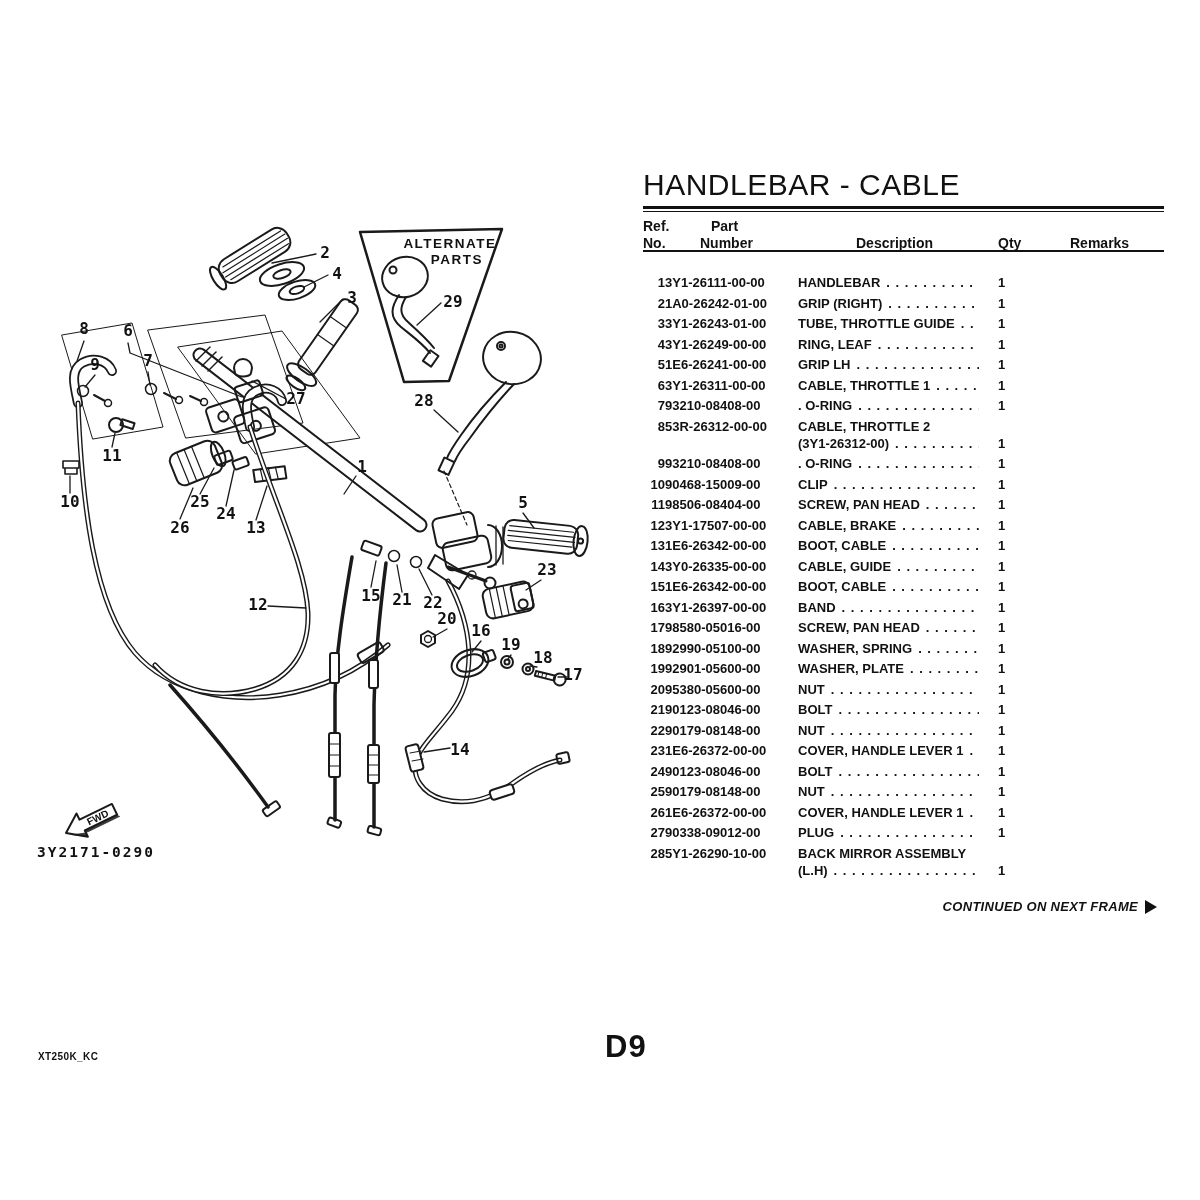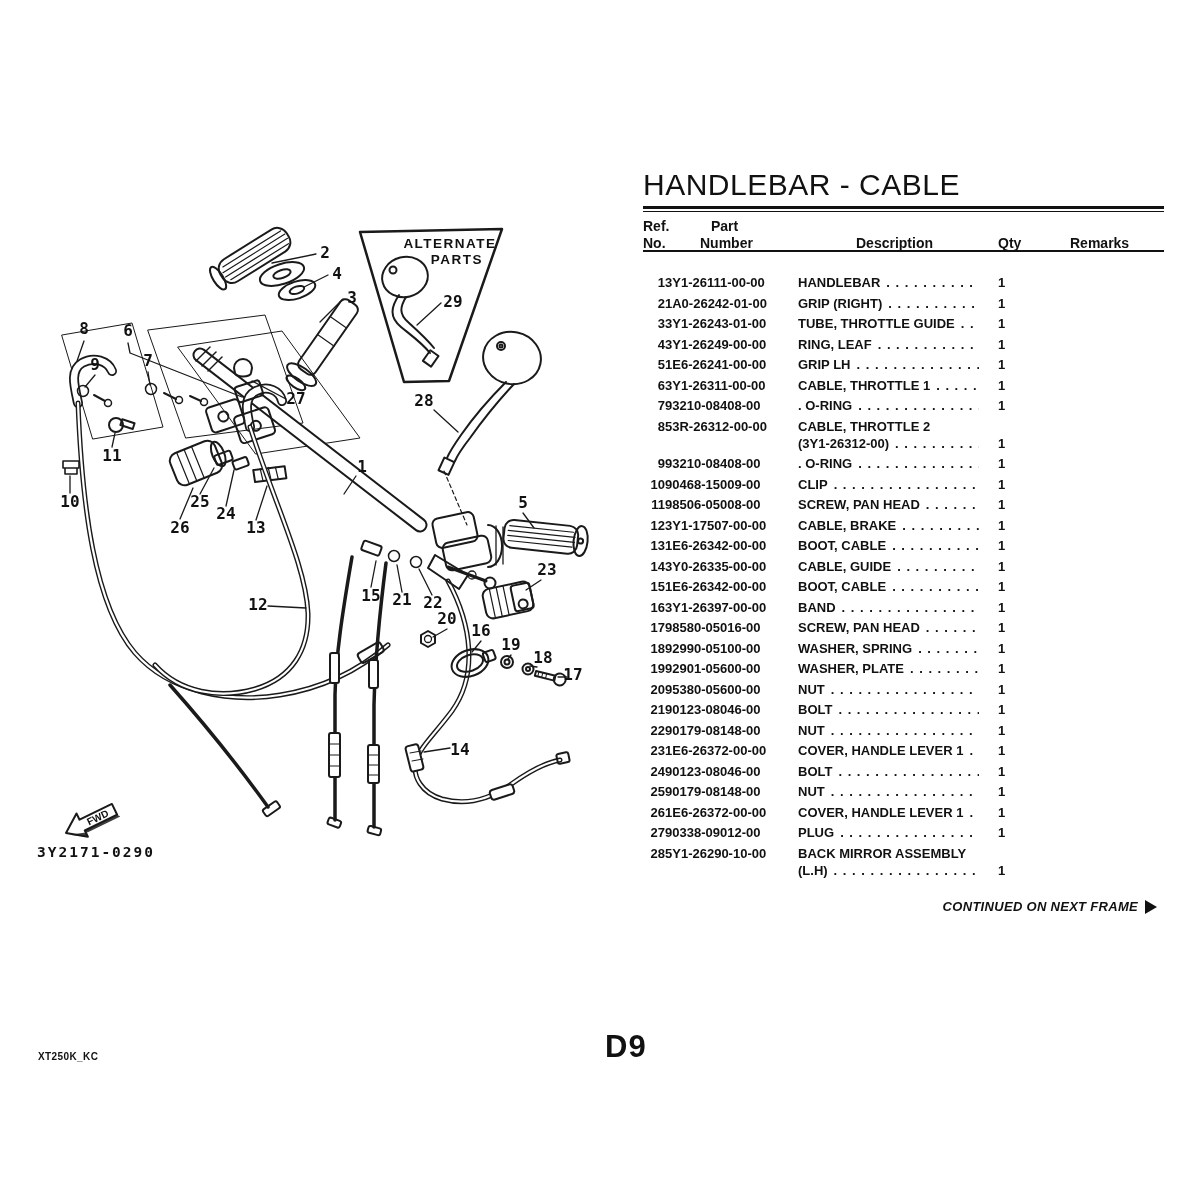--- a/index.html
+++ b/index.html
@@ -435,21 +435,21 @@
           <span class="c-ref">10</span>
           <span class="c-part">90468-15009-00</span>
           <span class="c-descwrap">
             <span class="c-desc">CLIP</span>
             <span class="c-dots">. . . . . . . . . . . . . . . . . . . . . . . . . . . . . . . . . . . . . . . . . . . . . . . . . . . . . . . . . . . .</span>
           </span>
           <span class="c-qty">1</span>
         </div>
         <div class="t-row">
           <span class="c-ref">11</span>
-          <span class="c-part">98506-05008-00</span>
+          <span class="c-part">98506-08404-00</span>
           <span class="c-descwrap">
             <span class="c-desc">SCREW, PAN HEAD</span>
             <span class="c-dots">. . . . . . . . . . . . . . . . . . . . . . . . . . . . . . . . . . . . . . . . . . . . . . . . . . . . . . . . . . . .</span>
           </span>
           <span class="c-qty">1</span>
         </div>
         <div class="t-row">
           <span class="c-ref">12</span>
           <span class="c-part">3Y1-17507-00-00</span>
           <span class="c-descwrap">

